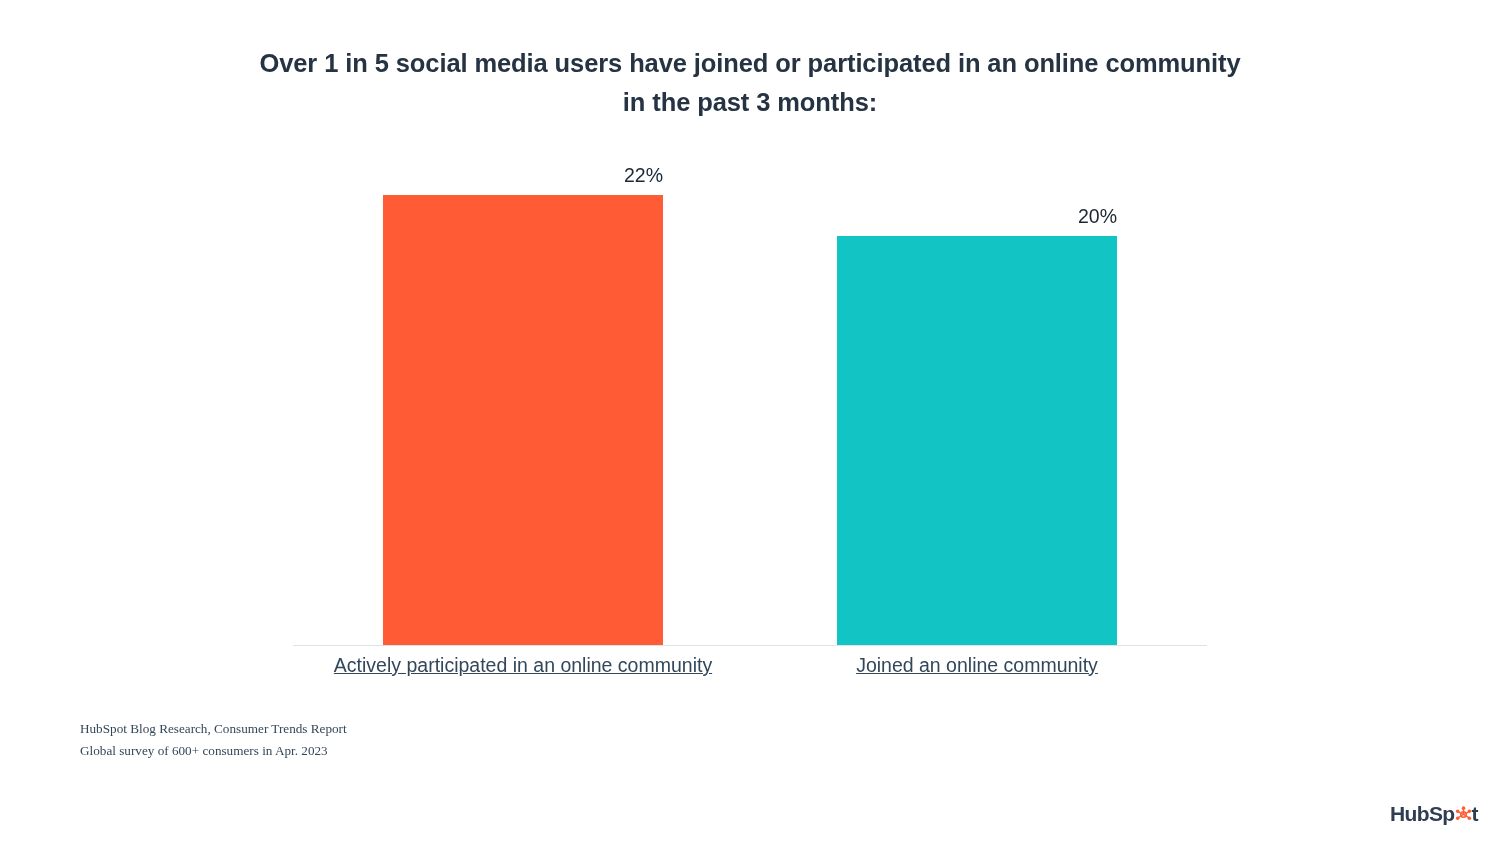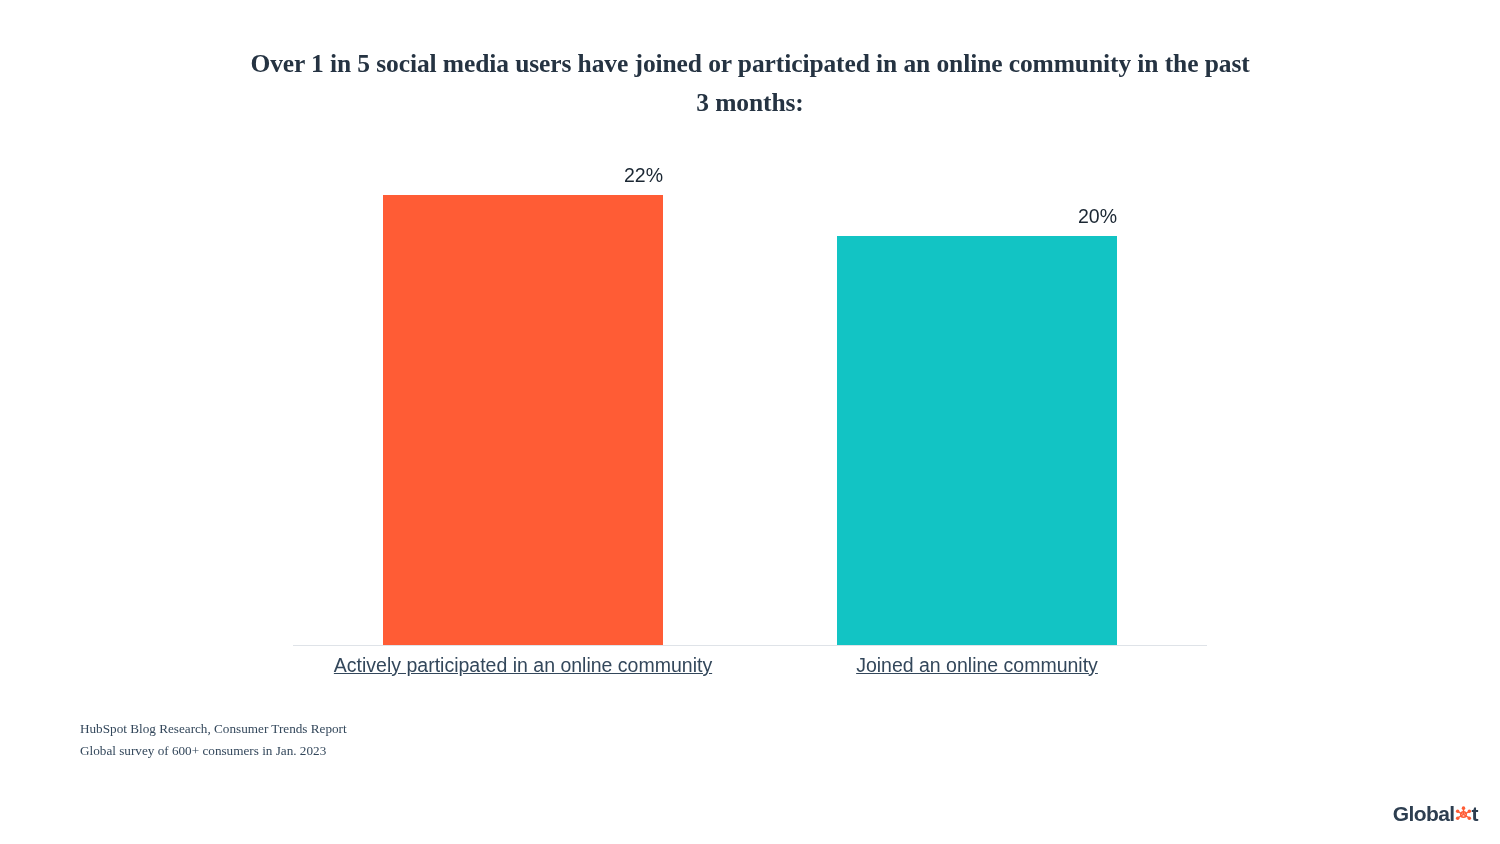--- a/index.html
+++ b/index.html
@@ -26,21 +26,20 @@
     position: absolute;
     left: 250px;
     top: 44px;
     width: 1000px;
     text-align: center;
     font-size: 25.5px;
     font-weight: bold;
     line-height: 39px;
     letter-spacing: -0.1px;
     color: #253342;
-    font-family: Liberation Serif, serif;
   }
 
   
   .plot-area {
     position: absolute;
     left: 293px;
     top: 150px;
     width: 914px;
     height: 496px;
   }
@@ -156,25 +155,25 @@
     </div>
 
     <div class="axis-line"></div>
   </div>
 
   <div class="cat-label c0">Actively participated in an online community</div>
   <div class="cat-label c1">Joined an online community</div>
 
   <div class="source">
     <div>HubSpot Blog Research, Consumer Trends Report</div>
-    <div>Global survey of 600+ consumers in Jan. 2023</div>
+    <div>Global survey of 600+ consumers in Apr. 2023</div>
   </div>
 
   <div class="logo">
-    <span class="logo-text">Global</span>
+    <span class="logo-text">HubSp</span>
     <span class="logo-sprocket">
       <svg viewBox="0 0 32 32" width="17" height="17" aria-hidden="true">
         <g fill="none" stroke="#ff5c35" stroke-width="2.6">
           <line x1="16" y1="16" x2="16" y2="5"></line>
           <line x1="16" y1="16" x2="26" y2="11"></line>
           <line x1="16" y1="16" x2="26" y2="22"></line>
           <line x1="16" y1="16" x2="6" y2="22"></line>
           <line x1="16" y1="16" x2="6" y2="11"></line>
         </g>
         <g fill="#ff5c35">

